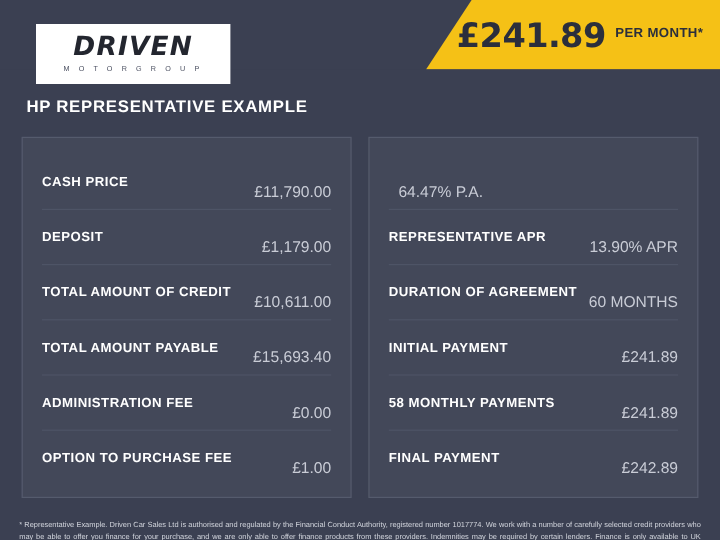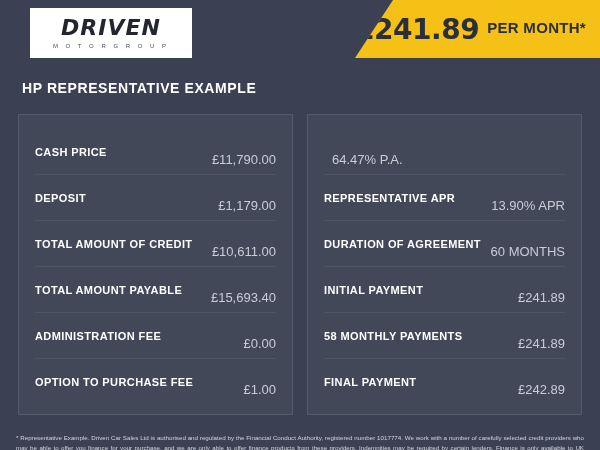--- a/index.html
+++ b/index.html
@@ -16,21 +16,21 @@
   }
 
   
   .header {
     position: relative;
     height: 58px;
     background: #3b4052;
   }
   .logo-box {
     position: absolute;
-    left: 30px; top: 8px;
+    left: 30px; top: 20px;
     width: 162px; height: 50px;
     background: #ffffff;
     display: flex;
     flex-direction: column;
     align-items: center;
     justify-content: center;
   }
   .logo-wordmark {
     font-family: "DejaVu Sans", sans-serif;
     font-weight: bold;
@@ -60,21 +60,21 @@
     clip-path: polygon(38px 0, 100% 0, 100% 100%, 0 100%);
   }
   .price-amount {
     font-family: "DejaVu Sans", sans-serif;
     font-weight: bold;
     font-size: 28px;
     color: #2b2f3c;
     letter-spacing: -0.5px;
   }
   .price-per {
-    font-size: 15px;
+    font-size: 11px;
     font-weight: bold;
     color: #2b2f3c;
     margin-left: 8px;
     letter-spacing: 0.3px;
     padding-bottom: 3px;
   }
 
   
   .title {
     margin: 22px 0 0 22px;

